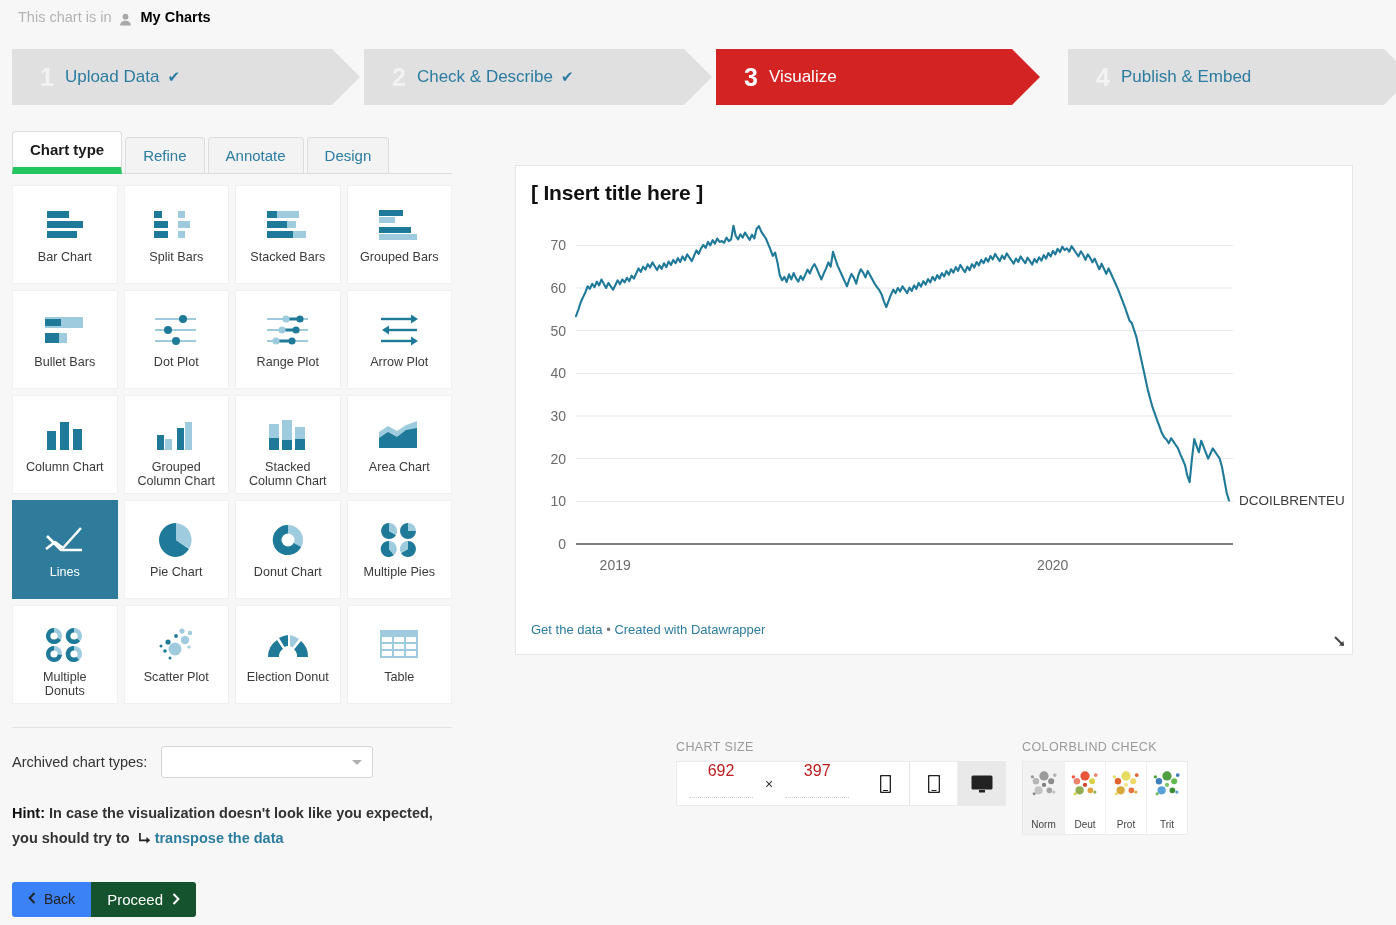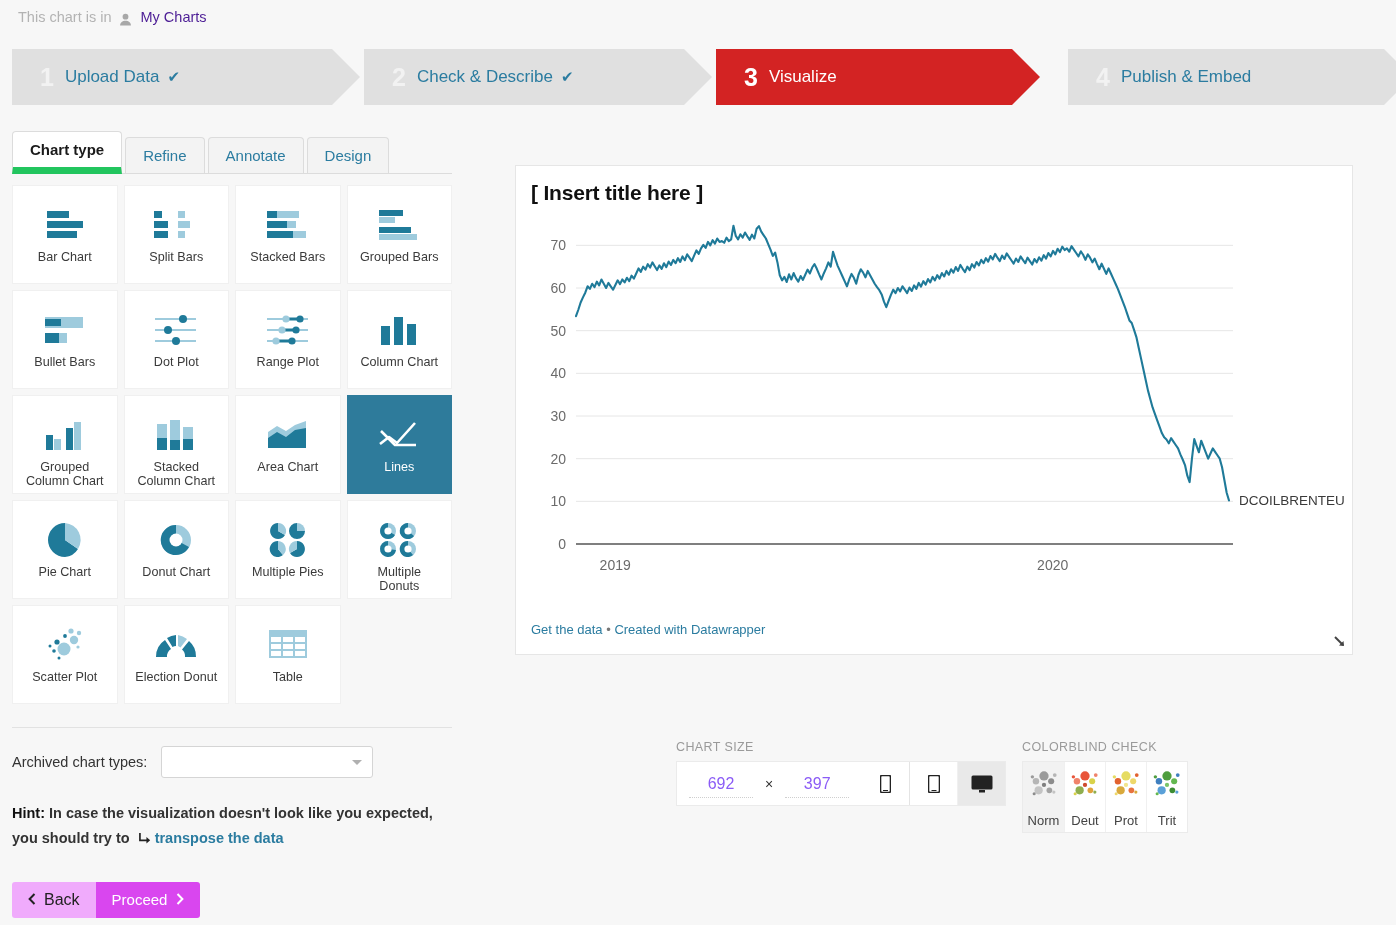--- a/index.html
+++ b/index.html
@@ -13,21 +13,21 @@
     overflow:hidden;
     position:relative;
   }
 
   
   .breadcrumb {
     position:absolute; left:18px; top:9px;
     display:flex; align-items:center; gap:7px;
     font-size:14.5px; color:#b3b3b3;
   }
-  .breadcrumb .folder-name { color:#4c1d95; font-weight:normal; }
+  .breadcrumb .folder-name { color:#000000; font-weight:bold; }
   .user-icon { display:inline-block; width:15px; height:15px; position:relative; top:2px; }
 
   
   .steps { position:absolute; left:12px; top:49px; width:1372px; height:58px;text-align:right; }
   .step {
     position:absolute; top:0; height:56px;
     display:flex; align-items:center;
     padding-left:28px;
     background:#e0e0e0;
     color:#2b7ca0;
@@ -120,28 +120,28 @@
   }
 
   .hint { margin-top:23px; font-size:14.5px; line-height:1.75; color:#333;font-weight:bold; }
   .hint b { color:#111; }
   .hint a { color:#2b7ca0; text-decoration:none; }
   .transpose-icon { display:inline-block; vertical-align:-2px; margin:0 2px 0 4px; }
 
   .btn-row { margin-top:28px; display:flex; }
   .btn-back {
     display:flex; align-items:center; gap:8px;
-    background:#f0abfc; color:#222;
+    background:#3b82f6; color:#222;
     border:none; border-radius:3px 0 0 3px;
-    padding:9px 16px; font-size:16px; cursor:pointer;
+    padding:9px 16px; font-size:14px; cursor:pointer;
     font-family:inherit;
   }
   .btn-proceed {
     display:flex; align-items:center; gap:9px;
-    background:#d946ef; color:#fff;
+    background:#14532d; color:#fff;
     border:none; border-radius:0 3px 3px 0;
     padding:9px 16px; font-size:15px; cursor:pointer;
     font-family:inherit;
   }
 
   
   .preview {
     position:absolute; left:515px; top:165px;
     width:838px; height:490px;
     background:#ffffff;
@@ -170,22 +170,22 @@
   .ctrl-cap {
     font-size:12.5px; color:#9a9a9a; letter-spacing:0.4px;
     margin-bottom:7px; text-transform:uppercase;
   }
   .size-box {
     display:flex; align-items:stretch;
     background:#fff; border:1px solid #ebebeb; height:45px;
   }
   .size-field {
     width:88px; display:flex; flex-direction:column;
-    align-items:center; justify-content:center;
-    font-size:16px; color:#8b5cf6; position:relative;
+    align-items:center; 
+    font-size:16px; color:#b91c1c; position:relative;
   }
   .size-field .under {
     position:absolute; bottom:7px; left:12px; right:12px;
     border-bottom:1px dotted #cfcfcf;
   }
   .size-x { display:flex; align-items:center; color:#333; font-size:14px; }
   .sizebtn {
     width:48px; display:flex; align-items:center; justify-content:center;
     cursor:pointer; border-left:1px solid #f0f0f0;
   }
@@ -194,21 +194,21 @@
   .sizebtn.active { background:#e9e9e9; }
 
   .cb-box { display:flex; background:#fff; border:1px solid #ebebeb; }
   .cb-item {
     width:41px; padding:5px 0 4px 0;
     display:flex; flex-direction:column; align-items:center;
     cursor:pointer; border-left:1px solid #f0f0f0;
   }
   .cb-item.first { border-left:none; }
   .cb-item.active { background:#f2f2f2; }
-  .cb-item .cb-label { font-size:13px; color:#444; margin-top:9px; }
+  .cb-item .cb-label { font-size:10px; color:#444; margin-top:15px; }
 </style>
 </head>
 <body>
 
 <div class="breadcrumb">
   <span>This chart is in</span>
   <span class="user-icon">
     <svg width="15" height="15" viewBox="0 0 16 16">
       <circle cx="8" cy="5" r="3.1" fill="#a8a8a8"></circle>
       <path d="M2.2 14.5c0-3.4 2.6-5.2 5.8-5.2s5.8 1.8 5.8 5.2z" fill="#a8a8a8"></path>
@@ -334,20 +334,33 @@
             <line x1="20" y1="17" x2="34" y2="17" stroke="#1f7a99" stroke-width="3"></line>
             <circle cx="20" cy="17" r="3.6" fill="#9ecbdd"></circle>
             <circle cx="34" cy="17" r="3.6" fill="#1f7a99"></circle>
       <line x1="5" y1="28" x2="46" y2="28" stroke="#9ecbdd" stroke-width="2"></line>
             <line x1="14" y1="28" x2="30" y2="28" stroke="#1f7a99" stroke-width="3"></line>
             <circle cx="14" cy="28" r="3.6" fill="#9ecbdd"></circle>
             <circle cx="30" cy="28" r="3.6" fill="#1f7a99"></circle>
           </svg>
         </div>
         <div class="tlabel">Range Plot</div>
+      </div>
+      <div class="type-tile">
+        <div class="glyph">
+          <svg width="52" height="34" viewBox="0 0 52 34">
+      <line x1="8" y1="6" x2="38" y2="6" stroke="#1f7a99" stroke-width="2.4"></line>
+            <path d="M38 1.5l7 4.5-7 4.5z" fill="#1f7a99"></path>
+      <line x1="16" y1="17" x2="44" y2="17" stroke="#1f7a99" stroke-width="2.4"></line>
+            <path d="M16 12.5l-7 4.5 7 4.5z" fill="#1f7a99"></path>
+      <line x1="8" y1="28" x2="38" y2="28" stroke="#1f7a99" stroke-width="2.4"></line>
+            <path d="M38 23.5l7 4.5-7 4.5z" fill="#1f7a99"></path>
+          </svg>
+        </div>
+        <div class="tlabel">Arrow Plot</div>
       </div>
       <div class="type-tile">
         <div class="glyph">
           <svg width="44" height="34" viewBox="0 0 44 34">
       <rect x="4" y="13" width="9" height="19" fill="#1f7a99"></rect>
       <rect x="17" y="4" width="9" height="28" fill="#1f7a99"></rect>
       <rect x="30" y="11" width="9" height="21" fill="#1f7a99"></rect>
           </svg>
         </div>
         <div class="tlabel">Column Chart</div>

